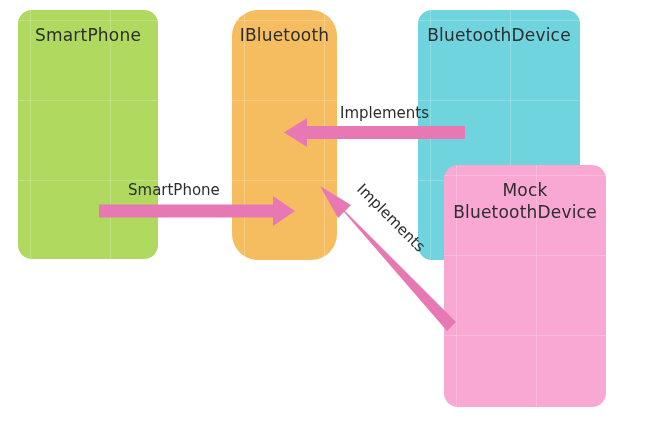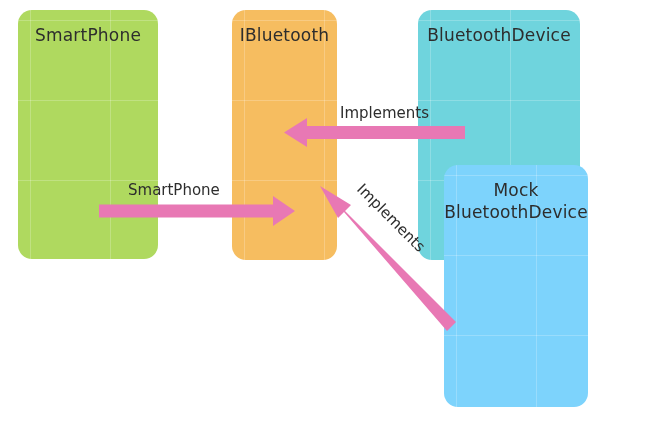--- a/index.html
+++ b/index.html
@@ -52,21 +52,21 @@
     z-index: 3;
     white-space: pre-line;
   }
 
   #node-smartphone      { left: 18px;  top: 10px;  width: 140px; height: 249px; background: #AFD95F; }
   #node-ibluetooth      { left: 232px; top: 10px;  width: 105px; height: 250px; background: #F6BD60; }
   #node-bluetoothdevice { left: 418px; top: 10px;  width: 162px; height: 250px; background: #6FD4DD; }
   #node-mockbluetooth   { left: 444px; top: 165px; width: 161px; height: 242px; background: #4FAFF5; }
 
   #node-smartphone      { z-index: 1; }
-  #node-ibluetooth      { z-index: 1; }
+  #node-ibluetooth      { z-index: 1; border-radius: 26px; }
   #node-bluetoothdevice { z-index: 1; }
   #node-mockbluetooth   { z-index: 2; }
 
   
   #arrow-layer {
     position: absolute;
     left: 0; top: 0;
     width: 656px;
     height: 448px;
     z-index: 4;
@@ -101,21 +101,21 @@
   </div>
 
   <div class="node" id="node-ibluetooth" style="left: 232px; top: 10px; width: 105px; height: 250px; background: rgb(246, 189, 96);">
     <div class="node-label">IBluetooth</div>
   </div>
 
   <div class="node" id="node-bluetoothdevice" style="left: 418px; top: 10px; width: 162px; height: 250px; background: rgb(111, 212, 221);">
     <div class="node-label">BluetoothDevice</div>
   </div>
 
-  <div class="node" id="node-mockbluetooth" style="left: 444px; top: 165px; width: 144px; height: 242px; background: #7dd3fc; padding-left: 8px;">
+  <div class="node" id="node-mockbluetooth" style="left: 444px; top: 165px; width: 162px; height: 242px; background: #f9a8d4; padding-left: 8px;">
     <div class="node-label">Mock
 BluetoothDevice</div>
   </div>
 
   <svg id="arrow-layer" viewBox="0 0 656 448">
 
     <g>
       <path d="M 99,204.5 L 273,204.5 L 273,196 L 295,211 L 273,226 L 273,217.5 L 99,217.5 Z" fill="#E878B4"></path>
     </g>
 

